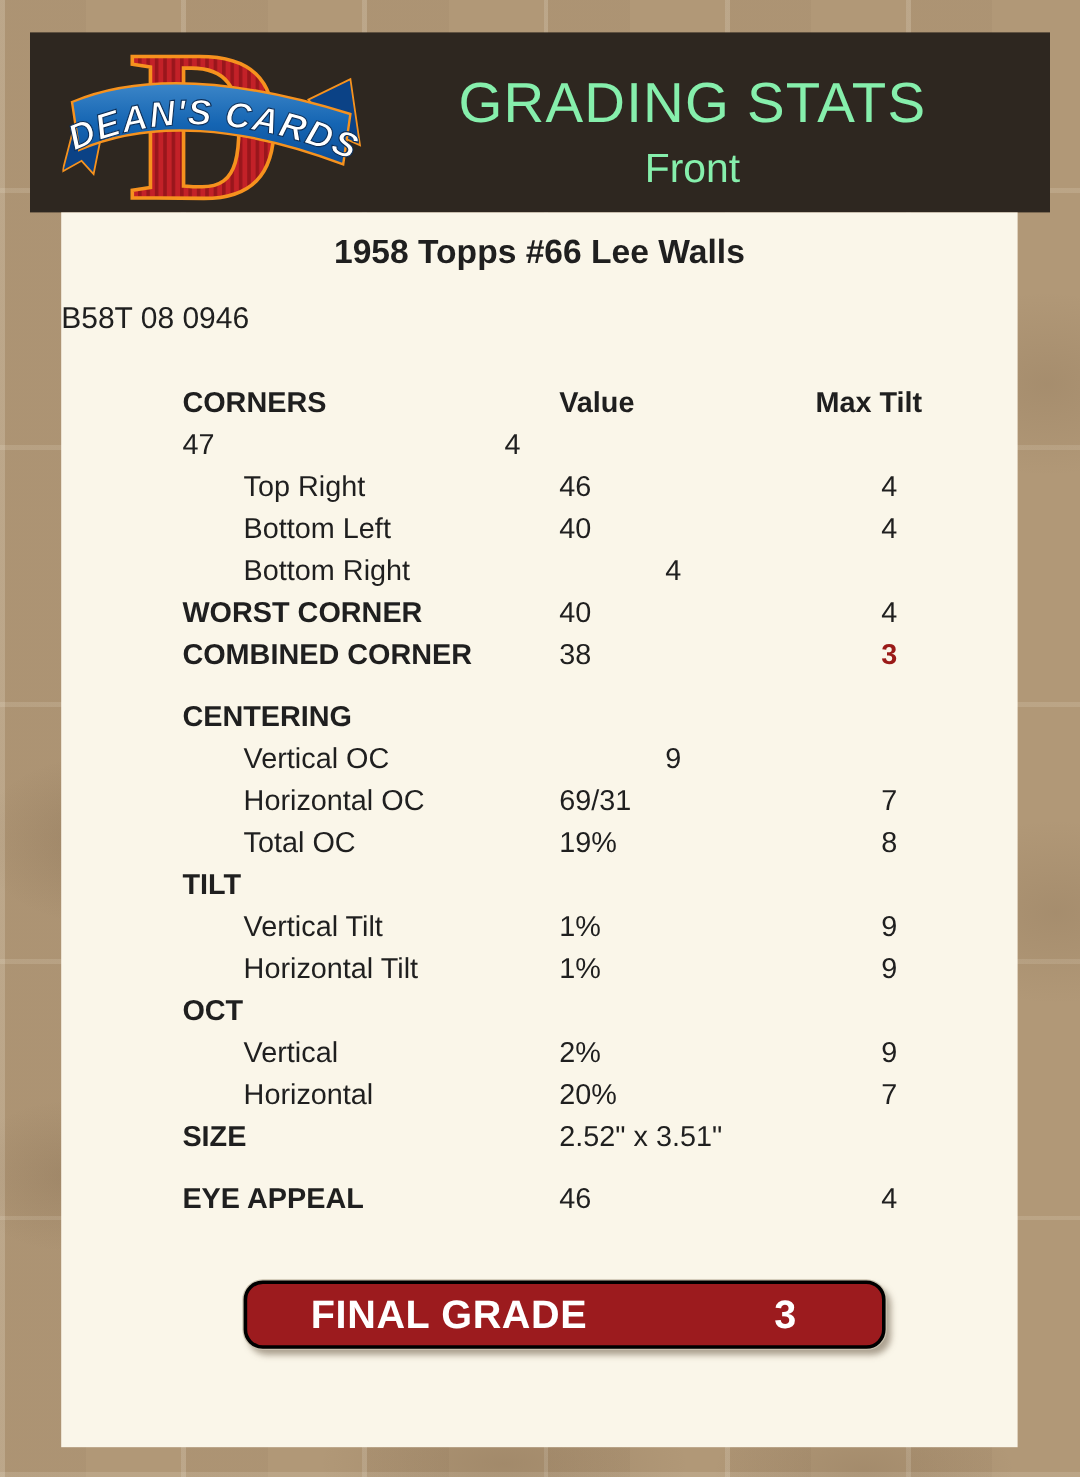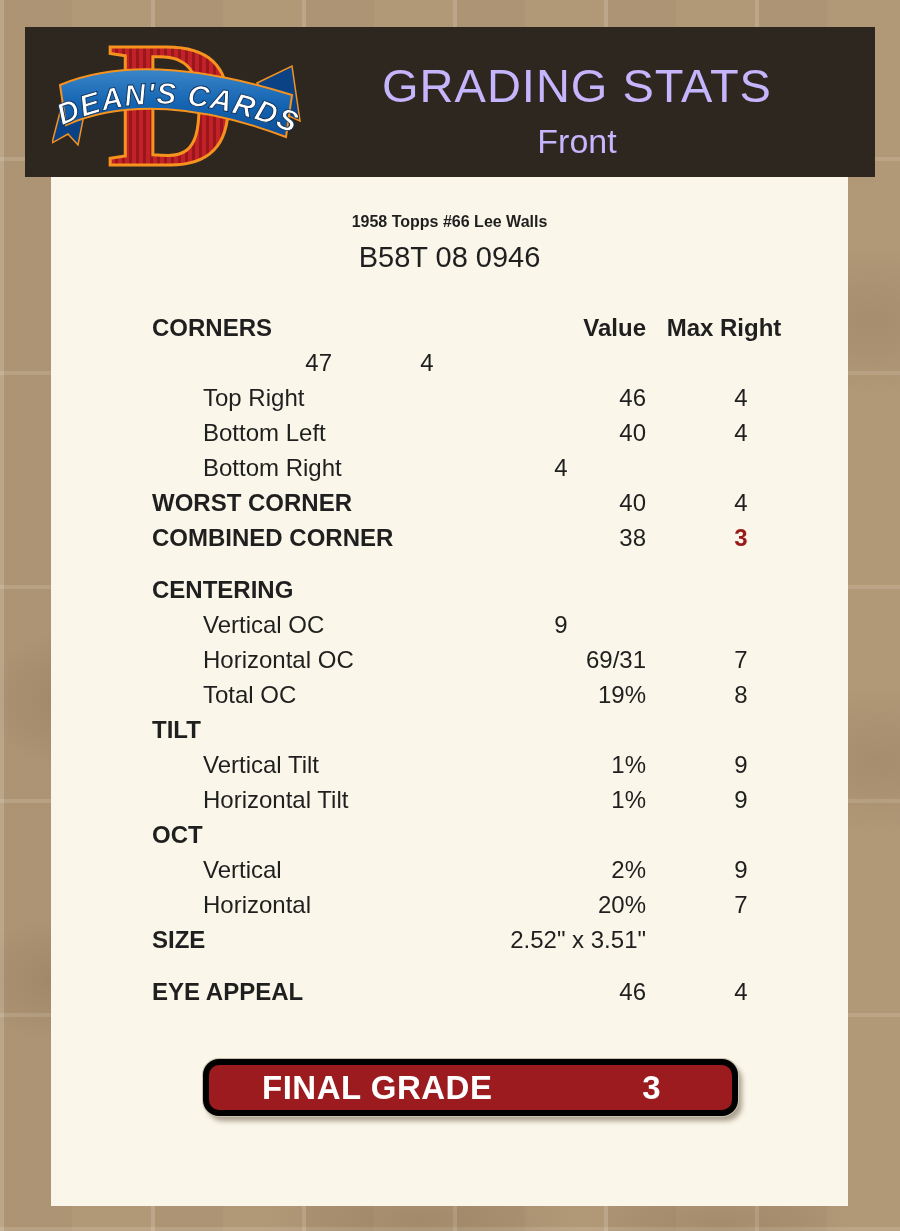--- a/index.html
+++ b/index.html
@@ -32,44 +32,44 @@
       repeating-linear-gradient(90deg, rgba(250,244,228,0.20) 0 4px, rgba(0,0,0,0) 4px 151px),
       repeating-linear-gradient(0deg,  rgba(250,244,228,0.14) 0 4px, rgba(0,0,0,0) 4px 214px),
       repeating-linear-gradient(90deg, rgba(90,65,45,0.05) 0 72px, rgba(0,0,0,0) 72px 151px);
   }
   .header{
     position:absolute; left:25px; top:27px; width:850px; height:150px;
     background:var(--header-brown);
   }
   .logo{ position:absolute; left:27px; top:6px; width:250px; height:138px; }
   .logo svg{ width:100%; height:100%; display:block; }
-  .titles{ position:absolute; left:272px; top:30px; width:560px; text-align:center; color:#c4b5fd; }
+  .titles{ position:absolute; left:272px; top:30px; width:560px; text-align:center; color:#86efac; }
   .page-title{ font-size:47px; line-height:58px; letter-spacing:1px; font-weight:400; }
   .page-subtitle{ font-size:34px; line-height:52px; font-weight:400; }
   .panel{
     position:absolute; left:51px; top:177px; width:797px; height:1029px;
     background:var(--panel-cream);
   }
-  .card-title{ margin-top:28px; text-align:center; font-size:16px; line-height:34px; font-weight:bold; }
-  .card-serial{ text-align:center; font-size:29px; line-height:36px; }
+  .card-title{ margin-top:16px; text-align:center; font-size:28px; line-height:34px; font-weight:bold; }
+  .card-serial{ font-size:25px; line-height:36px;margin-top:20px; }
   .table{ margin:35px 0 0 101px; width:785px; font-size:24px; }
   .row{ display:flex; height:35px; line-height:35px; }
   .row.gap-before{ margin-top:17px; }
   .cell{ white-space:nowrap; }
   .cell.label{ width:314px; }
   .cell.label.indent{ padding-left:51px; }
-  .cell.value{ width:180px; text-align:right; }
+  .cell.value{ width:180px; text-align:left; }
   .cell.max{ width:190px; text-align:center; }
   .cell.bold{ font-weight:bold; }
   .cell.red{ color:var(--highlight-red); font-weight:bold; }
   .row.header-row .cell.max{ position:relative; left:-17px; }
   .grade-bar{
     margin:50px 0 0 152px; width:535px; height:57px;
     background:var(--grade-bar-red);
-    border:6px solid #000000; border-radius:16px;
+    border:3px solid #000000; border-radius:16px;
     box-shadow:0 0 0 1px #c9c1ae, 4px 5px 5px rgba(105,90,70,0.55);
     display:flex; align-items:center; justify-content:space-between;
     padding:0 71px 0 53px;
     color:#ffffff; font-weight:bold; font-size:33px; letter-spacing:0.5px;
   }
 </style>
 </head>
 <body>
 
 <header class="header">
@@ -102,21 +102,21 @@
   </div>
 </header>
 
 <main class="panel">
   <div class="card-title">1958 Topps #66 Lee Walls</div>
   <div class="card-serial">B58T 08 0946</div>
   <div class="table">
       <div class="row header-row">
     <div class="cell label bold">CORNERS</div>
     <div class="cell value bold">Value</div>
-    <div class="cell max bold">Max Right</div>
+    <div class="cell max bold">Max Tilt</div>
   </div>
       <div class="row">
     <div class="cell value">47</div>
     <div class="cell max">4</div>
   </div>
       <div class="row">
     <div class="cell label indent">Top Right</div>
     <div class="cell value">46</div>
     <div class="cell max">4</div>
   </div>

